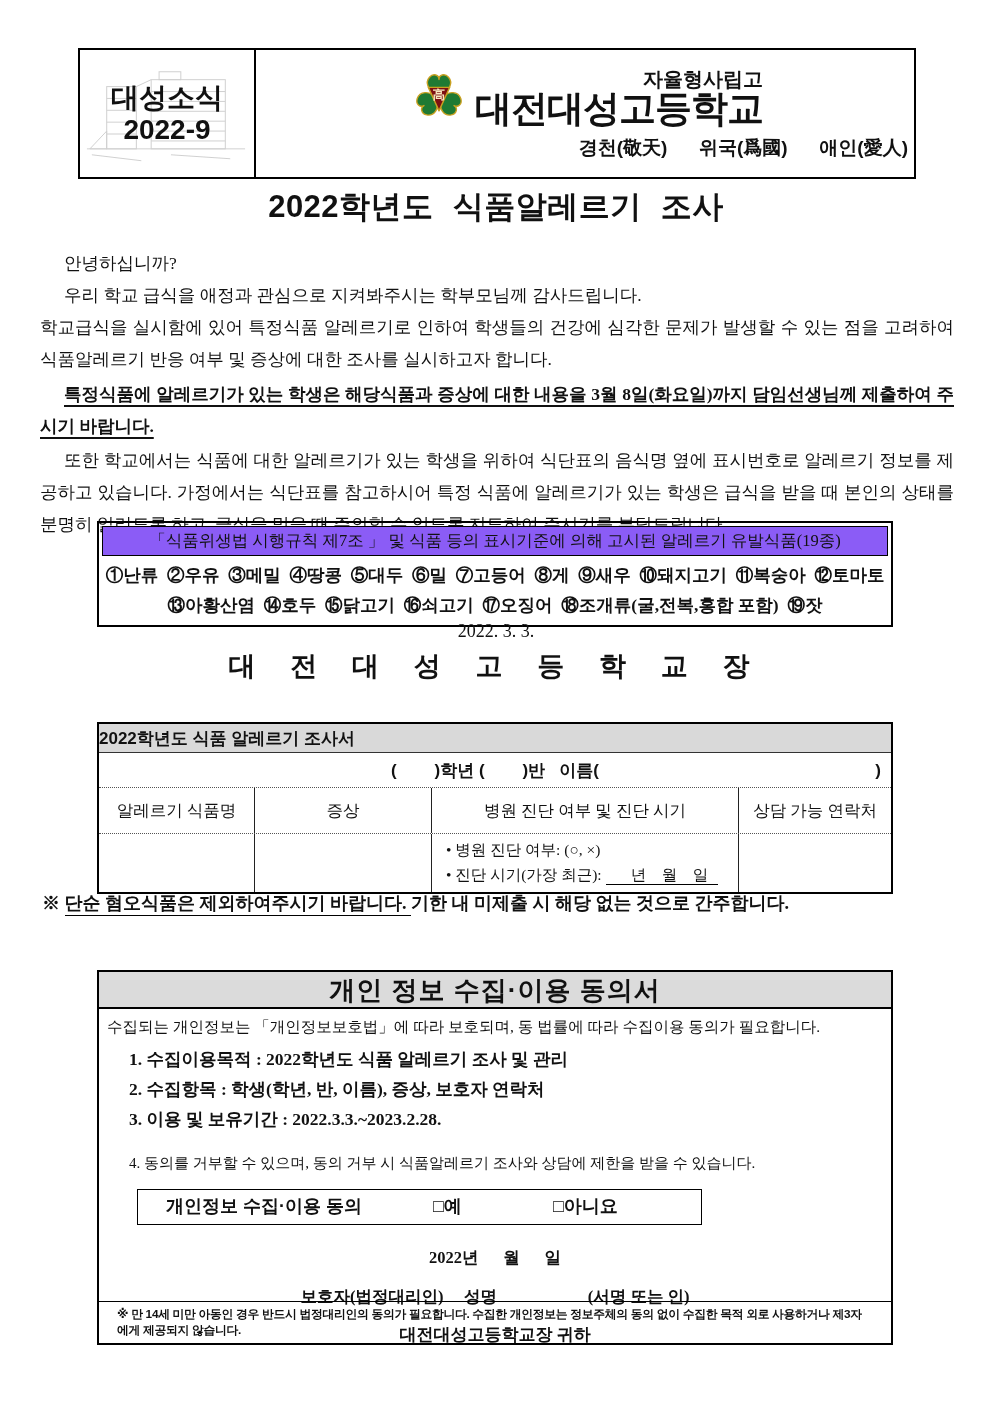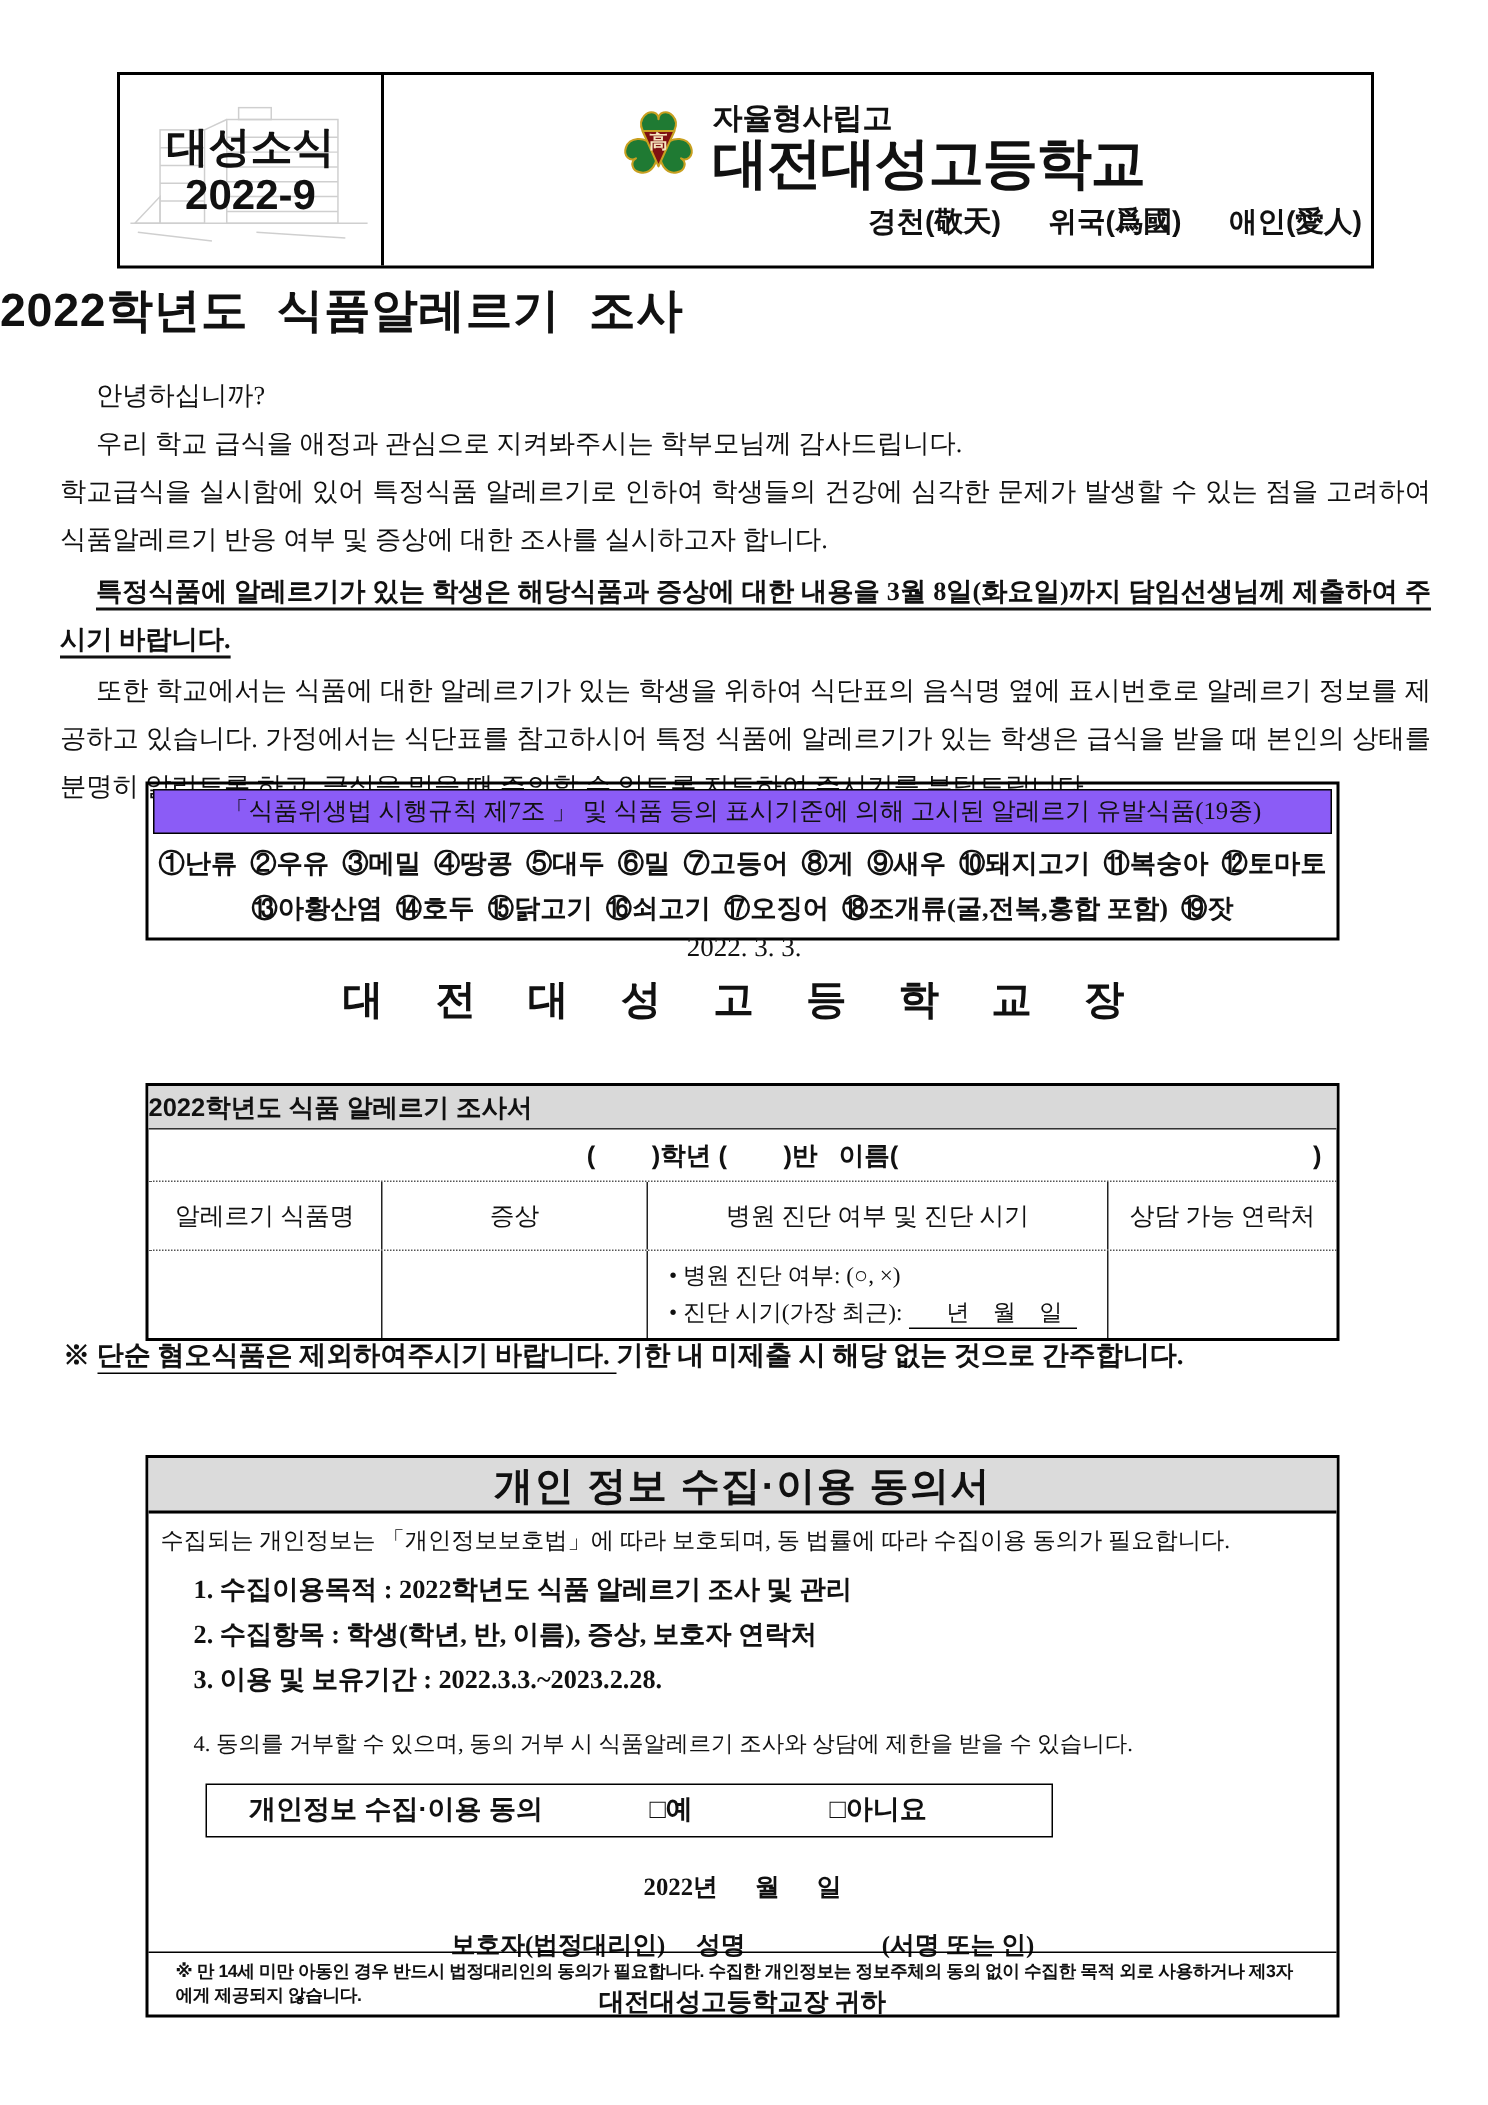--- a/index.html
+++ b/index.html
@@ -14,30 +14,30 @@
 
   
   .header-box{ position:absolute; left:78px; top:48px; width:838px; height:131px;
     border:2px solid #000; display:flex; }
   .hb-left{ width:176px; border-right:2px solid #000; position:relative;
     display:flex; flex-direction:column; align-items:center; justify-content:center; }
   .hb-sketch{ position:absolute; inset:2px; opacity:.8; }
   .hb-left .t1,.hb-left .t2{ position:relative; font-weight:bold; font-size:28px; line-height:1.12; }
   .hb-mid{ flex:1; padding:6px 6px 4px 10px; display:flex; flex-direction:column; justify-content:center; }
   .hb-mid-top{ display:flex; align-items:center; justify-content:center; gap:8px; }
-  .hb-names{ display:flex; flex-direction:column; }
+  .hb-names{ display:flex; flex-direction:column;align-items:flex-end; }
   .school-type{ font-weight:bold; font-size:20px; line-height:1.1; }
   .school-name{ font-weight:bold; font-size:37px; line-height:1.05; letter-spacing:-1px; }
   .motto{ text-align:right; font-weight:bold; font-size:19px; margin-top:7px; }
   .hb-right{ width:268px; border-left:2px solid #000; padding:10px 6px 4px 12px; }
   .hb-addr{ font-size:17px; margin-bottom:6px; letter-spacing:.2px; }
   .hb-line{ font-size:12.5px; line-height:1.62; letter-spacing:-0.2px; }
 
   
-  .doc-title{ position:absolute; top:186px; left:0; width:100%; text-align:left;
+  .doc-title{ position:absolute; top:186px; left:0; width:100%; text-align:center;
     font-weight:bold; font-size:31px; word-spacing:10px; letter-spacing:0.5px; }
 
   
   .body-text{ position:absolute; top:247px; left:40px; width:914px;
     font-size:17.5px; line-height:32px; }
   .body-text p{ text-align:justify; }
   .indent{ text-indent:24px; }
   .p-bold-underline{ font-weight:bold; text-decoration:underline;
     text-decoration-thickness:1.5px; text-underline-offset:5px; margin:3px 0 2px; }
 

